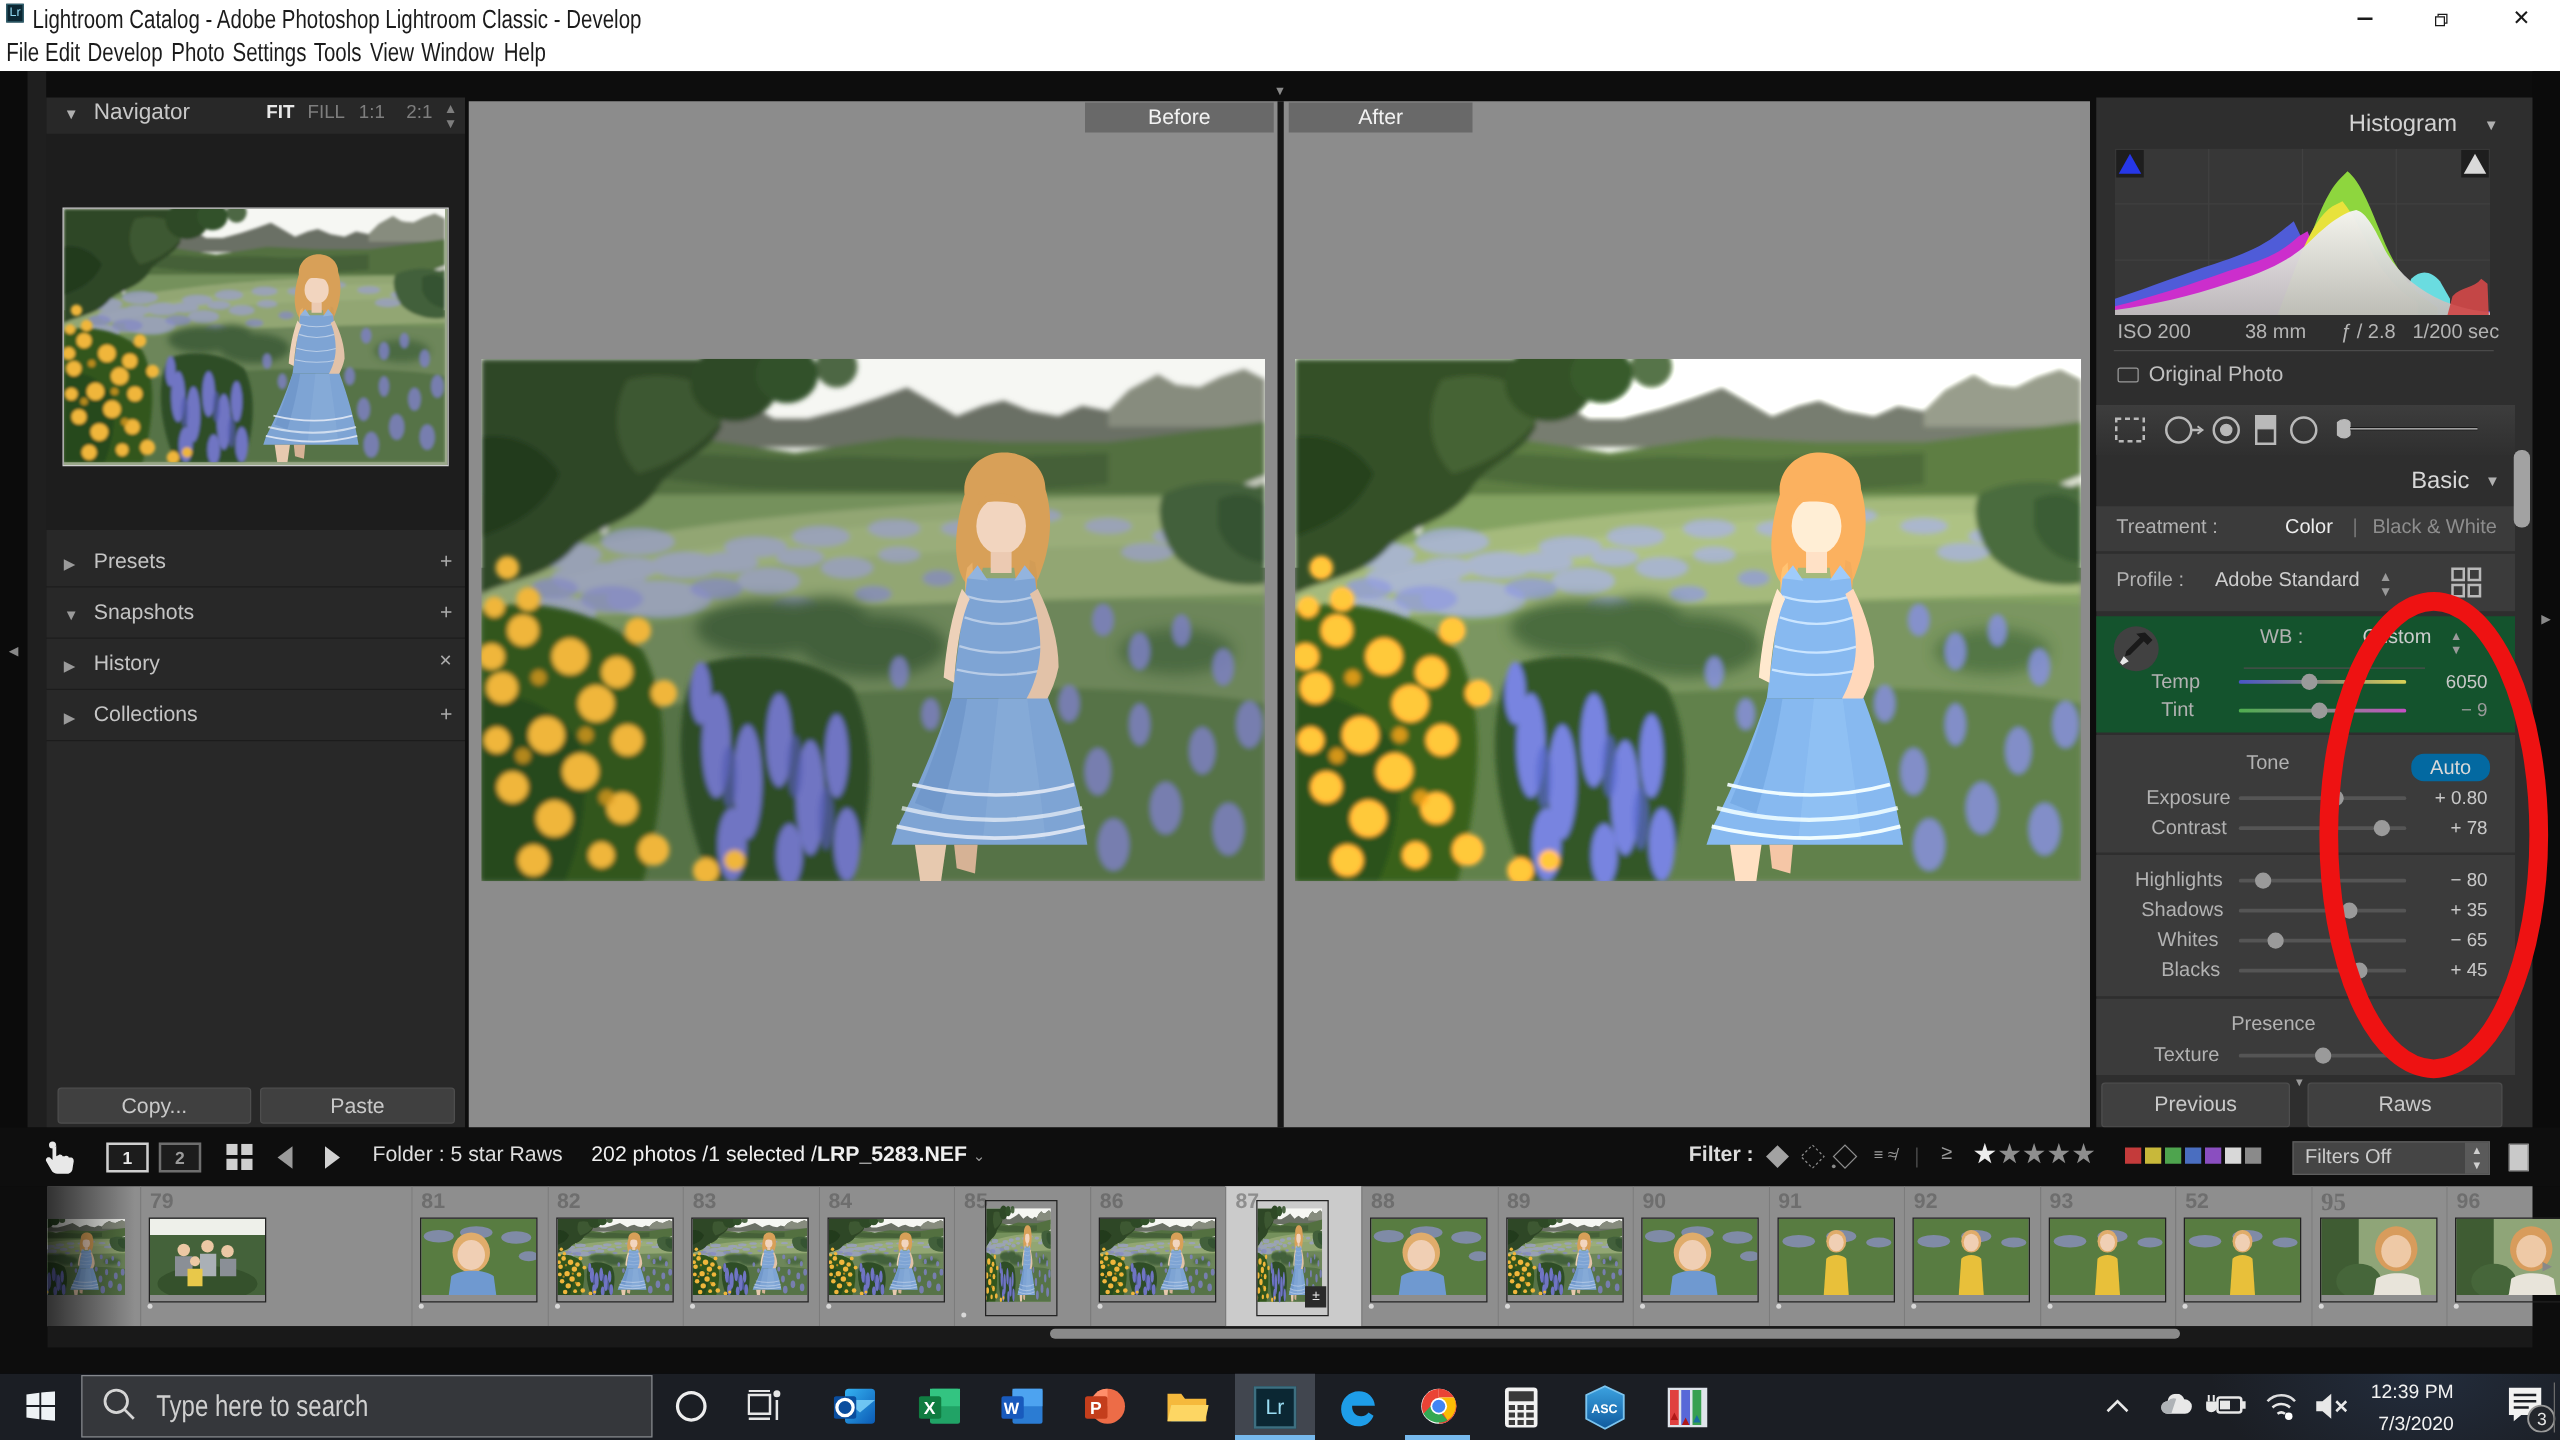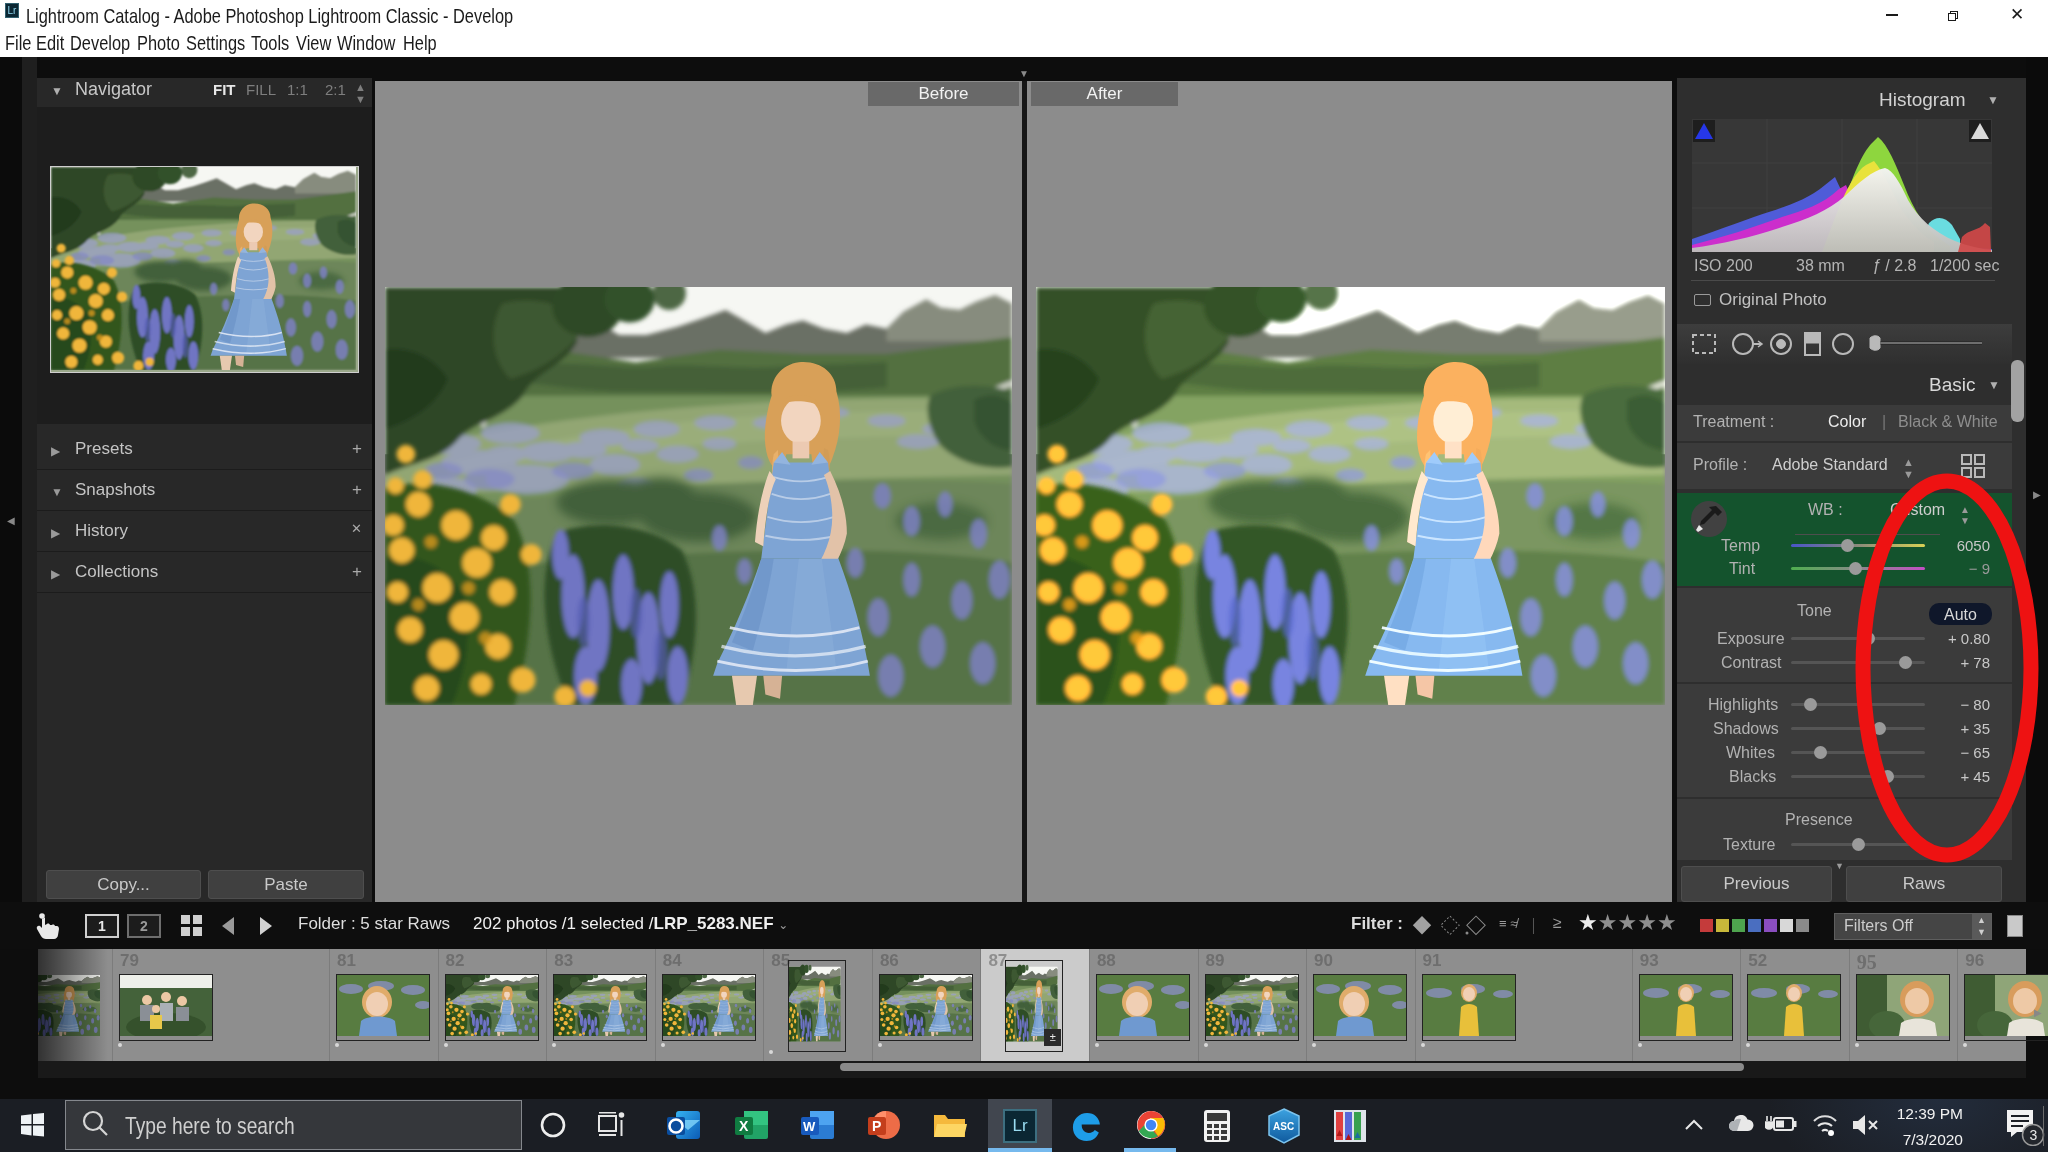--- a/index.html
+++ b/index.html
@@ -233,21 +233,21 @@
         <div class="row-value" style="left:243px;top:44px;width:70px;">6050</div>
         <div class="abs" style="left:52px;top:67px;font-size:16px;color:#b2b2b2;">Tint</div>
         <div class="slider" style="left:114px;top:74px;width:134px;background:linear-gradient(90deg,#4fae4f,#8a8a8a,#c44fc4);">
             <div class="thumbk" style="left:58px;"></div>
           </div>
         <div class="row-value" style="left:243px;top:67px;width:70px;color:#9a9a9a;">− 9</div>
       </div>
 
       <div class="abs" style="left:0px;top:510px;width:335px;height:94px;background:#3b3b3b;">
         <div class="abs" style="left:120px;top:14px;font-size:16px;color:#b2b2b2;">Tone</div>
-        <div class="abs" style="left:252px;top:15px;width:63px;height:22px;background:#0f172a;border-radius:10px;text-align:center;font-size:16px;color:#d8d8d8;line-height:23px;">Auto</div>
+        <div class="abs" style="left:252px;top:15px;width:63px;height:22px;background:#0369a1;border-radius:10px;text-align:center;font-size:16px;color:#d8d8d8;line-height:23px;">Auto</div>
         <div class="abs" style="left:40px;top:42px;font-size:16px;color:#b2b2b2;">Exposure</div>
         <div class="slider" style="left:114px;top:49px;width:134px;">
             <div class="thumbk" style="left:71px;"></div>
           </div>
         <div class="row-value" style="left:243px;top:42px;width:70px;">+ 0.80</div>
         <div class="abs" style="left:44px;top:66px;font-size:16px;color:#b2b2b2;">Contrast</div>
         <div class="slider" style="left:114px;top:73px;width:134px;">
             <div class="thumbk" style="left:108px;"></div>
           </div>
         <div class="row-value" style="left:243px;top:66px;width:70px;">+ 78</div>
@@ -483,20 +483,36 @@
                 <ellipse cx="16" cy="18" rx="13" ry="5"></ellipse>
                 <ellipse cx="50" cy="14" rx="12" ry="5"></ellipse>
                 <ellipse cx="80" cy="19" rx="10" ry="4"></ellipse>
               </g>
               <ellipse cx="46" cy="18" rx="8" ry="9" fill="#e0ac6b"></ellipse>
               <ellipse cx="46" cy="19" rx="6" ry="7" fill="#f0cfb4"></ellipse>
               <path d="M36,61 L38,32 C42,28 50,28 54,32 L56,61 Z" fill="#e8c03a"></path>
             </svg></div>
           <div class="abs" style="left:6px;top:94px;width:4px;height:4px;background:#d8d8d8;border-radius:50%;"></div>
         </div>
+      <div class="abs" style="left:1485.1px;top:0px;width:108.55px;height:112px;overflow:hidden;">
+          <div class="abs" style="left:0px;top:0px;width:1px;height:112px;background:#7c7c7c;"></div>
+          <div class="abs" style="left:8px;top:2px;font-size:17px;color:#6e6e6e;font-weight:bold;">92</div>
+          <div class="abs" style="left:8px;top:26px;outline:1px solid #222;"><svg width="92" height="61">
+              <rect width="92" height="61" fill="#587c41"></rect>
+              <g fill="#8a8fc0" opacity=".8">
+                <ellipse cx="16" cy="18" rx="13" ry="5"></ellipse>
+                <ellipse cx="50" cy="14" rx="12" ry="5"></ellipse>
+                <ellipse cx="80" cy="19" rx="10" ry="4"></ellipse>
+              </g>
+              <ellipse cx="46" cy="18" rx="8" ry="9" fill="#e0ac6b"></ellipse>
+              <ellipse cx="46" cy="19" rx="6" ry="7" fill="#f0cfb4"></ellipse>
+              <path d="M36,61 L38,32 C42,28 50,28 54,32 L56,61 Z" fill="#e8c03a"></path>
+            </svg></div>
+          <div class="abs" style="left:6px;top:94px;width:4px;height:4px;background:#d8d8d8;border-radius:50%;"></div>
+        </div>
       <div class="abs" style="left:1593.7px;top:0px;width:108.55px;height:112px;overflow:hidden;">
           <div class="abs" style="left:0px;top:0px;width:1px;height:112px;background:#7c7c7c;"></div>
           <div class="abs" style="left:8px;top:2px;font-size:17px;color:#6e6e6e;font-weight:bold;">93</div>
           <div class="abs" style="left:8px;top:26px;outline:1px solid #222;"><svg width="92" height="61">
               <rect width="92" height="61" fill="#587c41"></rect>
               <g fill="#8a8fc0" opacity=".8">
                 <ellipse cx="16" cy="18" rx="13" ry="5"></ellipse>
                 <ellipse cx="50" cy="14" rx="12" ry="5"></ellipse>
                 <ellipse cx="80" cy="19" rx="10" ry="4"></ellipse>
               </g>

